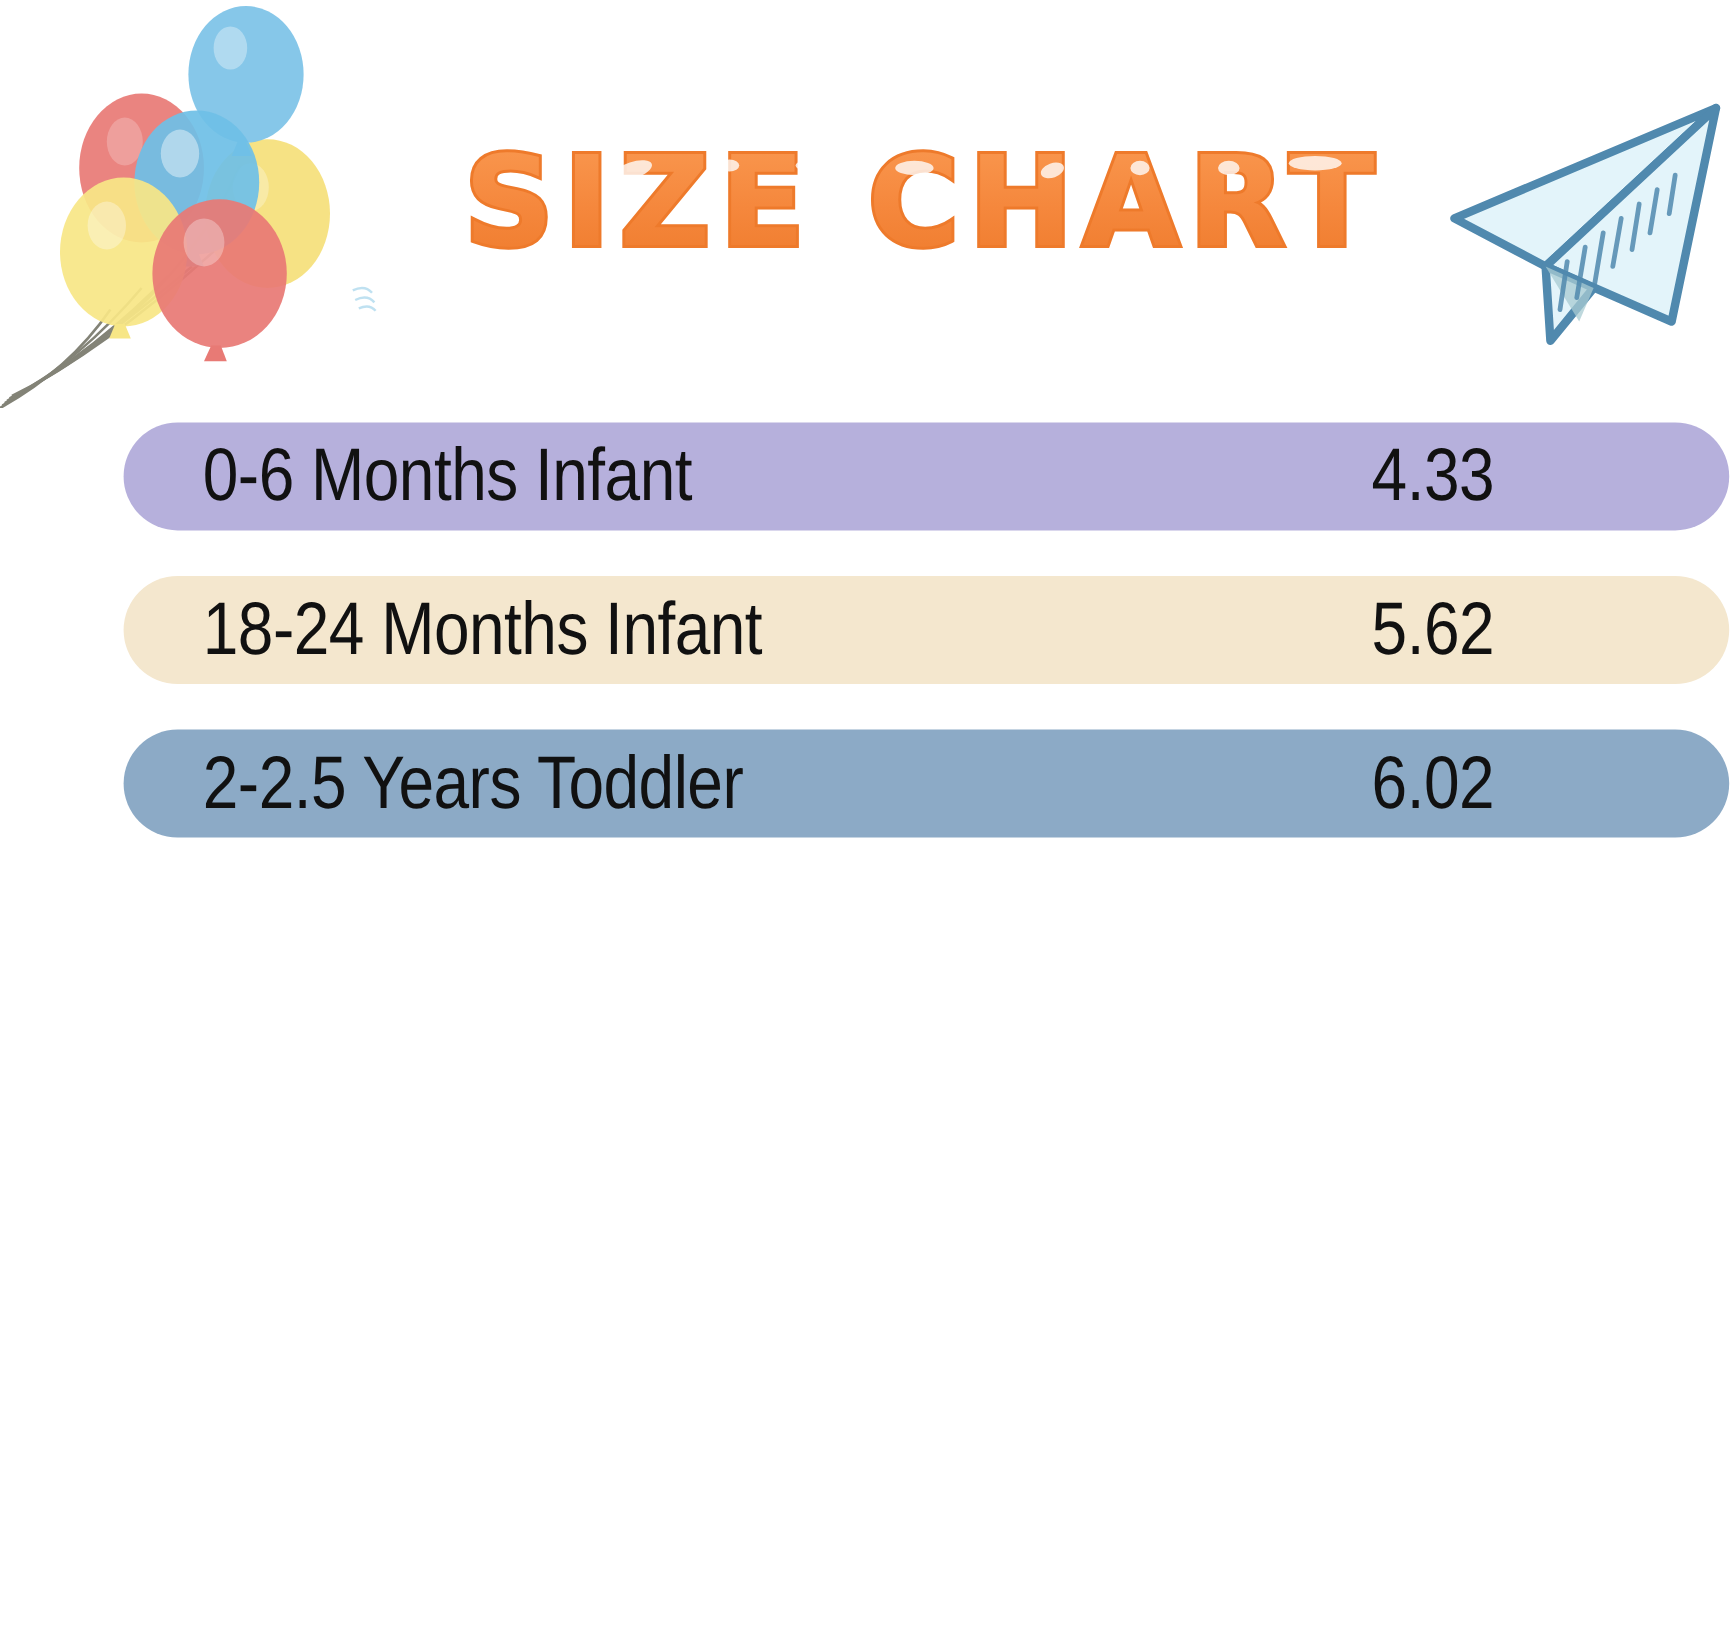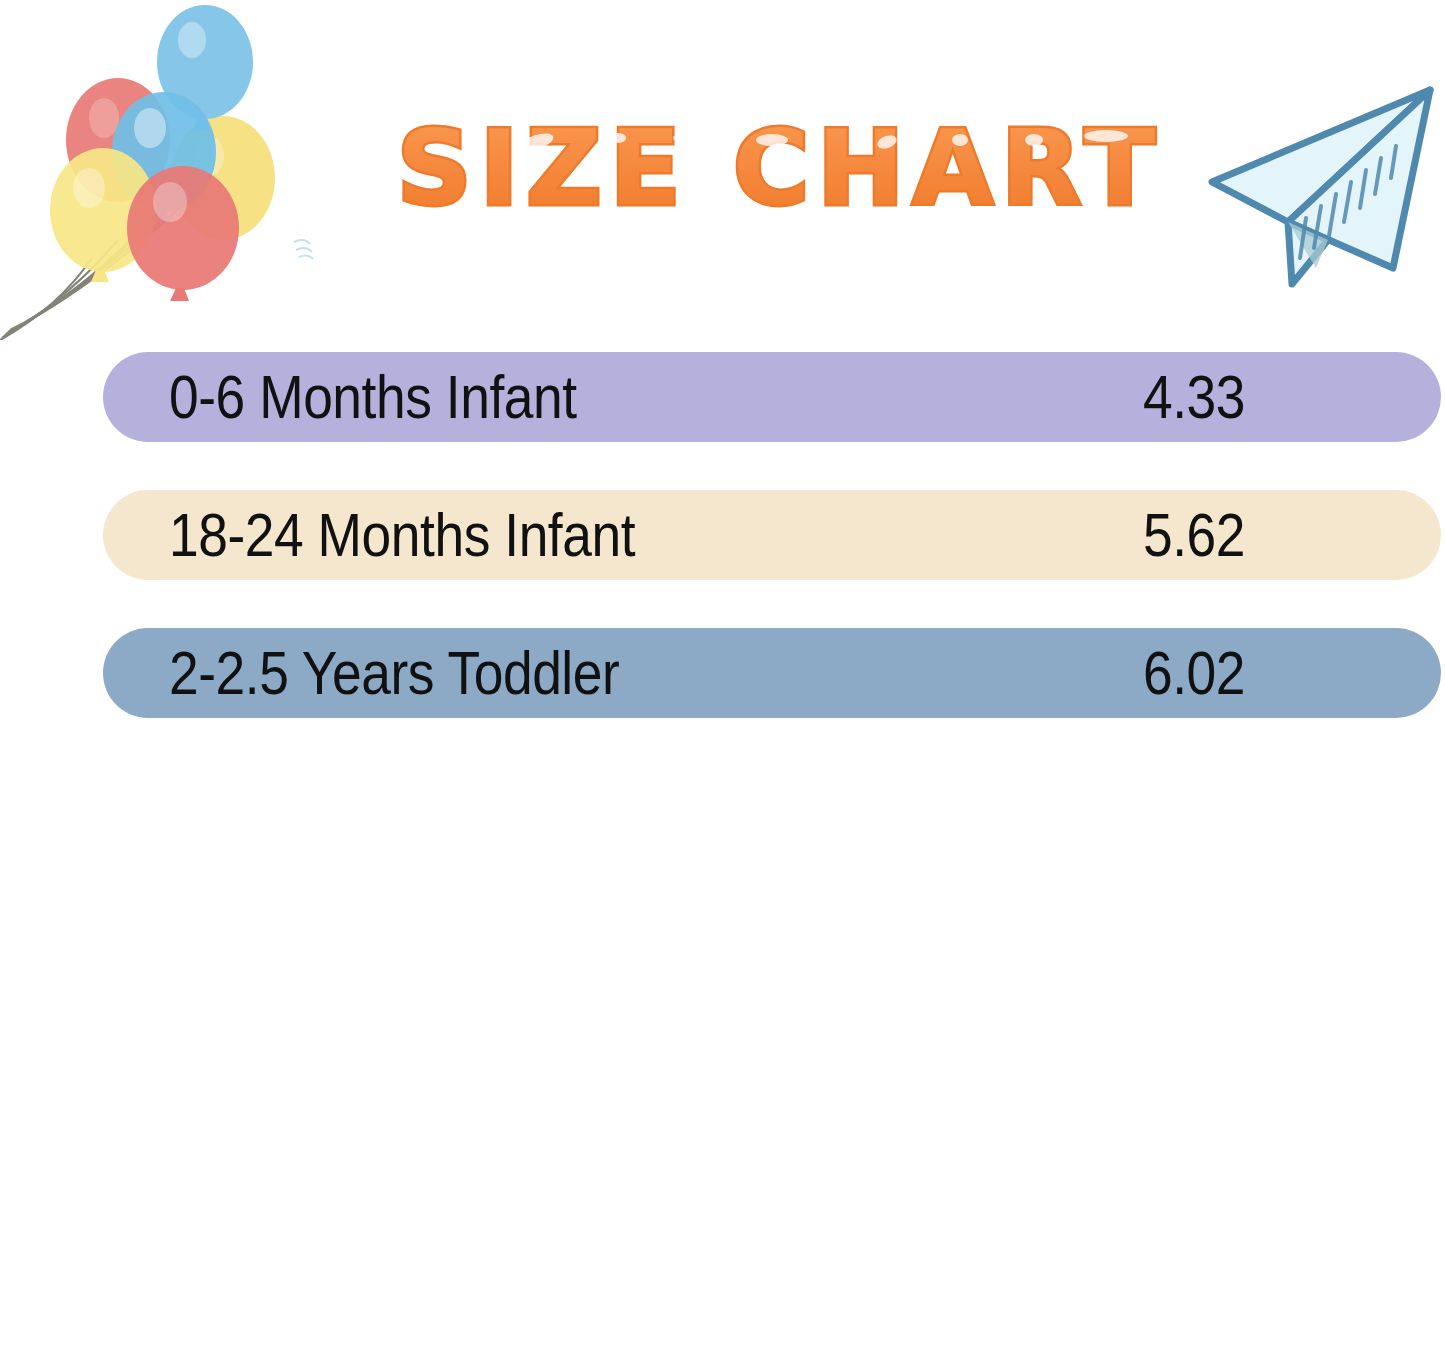--- a/index.html
+++ b/index.html
@@ -36,21 +36,21 @@
   }
 
   .title-wrap {
     position: absolute;
     left: 390px;
     top: 98px;
     width: 780px;
     height: 140px;
     display: flex;
     align-items: center;
-    justify-content: center;
+    justify-content: flex-start;
   }
 
   .title-svg { width: 760px; height: 136px; display: block; }
 
   .plane {
     position: absolute;
     left: 1188px;
     top: 72px;
     width: 255px;
     height: 225px;
@@ -73,21 +73,21 @@
     align-items: center;
   }
 
   .row.header-row {
     background: #3c3c3c;
     height: 89px;
     margin-bottom: 93px;
   }
 
   .row.data-row {
-    margin-bottom: 48px;
+    margin-bottom: 38px;
   }
   .row.data-row:last-child { margin-bottom: 0; }
 
   .cell-label {
     position: absolute;
     left: 0;
     width: 900px;
     font-size: 62px;
     line-height: 1;
     letter-spacing: -0.5px;

